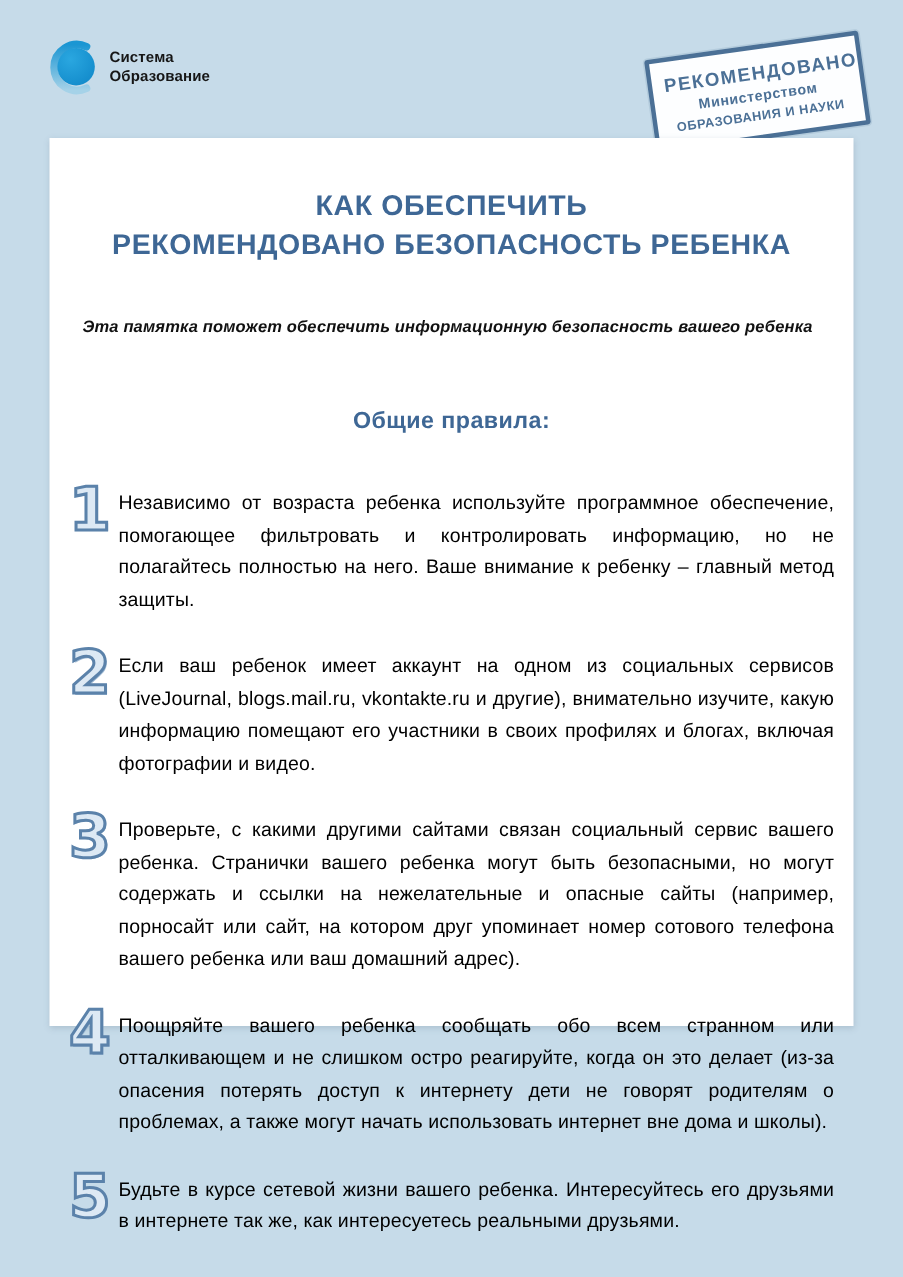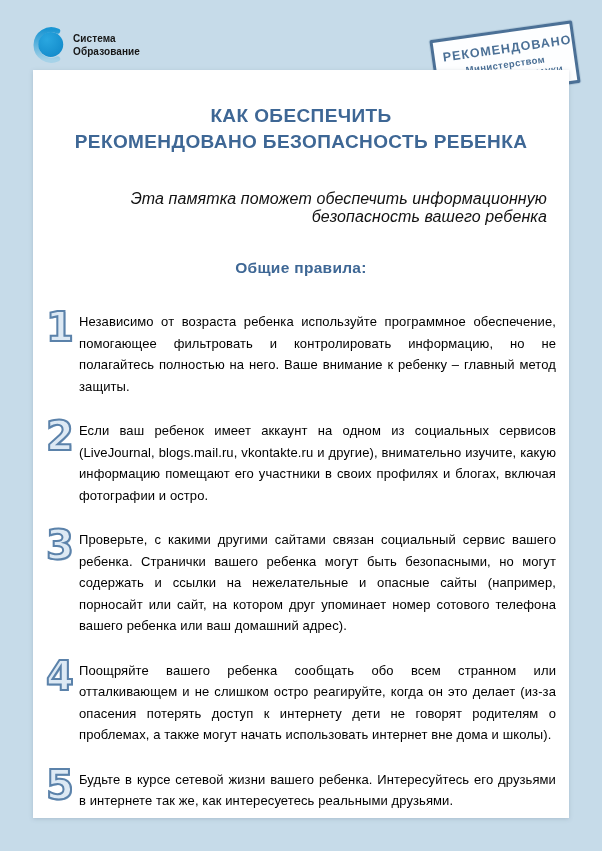--- a/index.html
+++ b/index.html
@@ -36,42 +36,42 @@
     padding: 9px 8px 8px 8px;
     text-align: center;
     color: #4b7096;
     box-shadow: 0 0 0 1px rgba(75,112,150,0.15);
   }
   .stamp-line1 { font-size: 12.5px; font-weight: 700; letter-spacing: 1px; white-space: nowrap; }
   .stamp-line2 { font-size: 9.5px; font-weight: 700; margin-top: 3px; letter-spacing: 0.4px; }
   .stamp-line3 { font-size: 8.5px; font-weight: 700; margin-top: 2px; letter-spacing: 0.4px; text-transform: uppercase; white-space: nowrap; }
   
   .card {
-    position: absolute; left: 33px; top: 70px;
-    width: 536px; height: 748px;
+    position: absolute; left: 33px; top: 92px;
+    width: 536px; height: 592px;
     background: #ffffff;
     box-shadow: 0 1px 4px rgba(90,110,130,0.25);
     box-sizing: border-box;
   }
   .title {
     margin: 33px 10px 0 10px;
     text-align: center;
     color: #3e6795;
     font-size: 19px; font-weight: 700;
     line-height: 26px; letter-spacing: 0.4px;
   }
   .subtitle {
     margin: 35px 22px 0 22px;
-    text-align: right;
-    font-size: 16px; font-weight: 400; font-style: italic;
+    text-align: left;
+    font-size: 11px; font-weight: 700; font-style: italic;
     color: #111111;
     letter-spacing: 0.1px;
   }
   .section-heading {
-    margin-top: 33px;
+    margin-top: 48px;
     text-align: center;
     color: #3e6795;
     font-size: 15.5px; font-weight: 700;
     letter-spacing: 0.3px;
   }
   .rules {
     margin-top: 34px;
     padding: 0 13px 0 9px;
     display: flex; flex-direction: column; gap: 23px;
   }
@@ -143,21 +143,21 @@
 
     <div class="rules">
 
       <div class="rule">
         <div class="rule-number">1</div>
         <div class="rule-text">Независимо от возраста ребенка используйте программное обеспечение, помогающее фильтровать и контролировать информацию, но не полагайтесь полностью на него. Ваше внимание к ребенку – главный метод защиты.</div>
       </div>
 
       <div class="rule">
         <div class="rule-number">2</div>
-        <div class="rule-text">Если ваш ребенок имеет аккаунт на одном из социальных сервисов (LiveJournal, blogs.mail.ru, vkontakte.ru и другие), внимательно изучите, какую информацию помещают его участники в своих профилях и блогах, включая фотографии и остро.</div>
+        <div class="rule-text">Если ваш ребенок имеет аккаунт на одном из социальных сервисов (LiveJournal, blogs.mail.ru, vkontakte.ru и другие), внимательно изучите, какую информацию помещают его участники в своих профилях и блогах, включая фотографии и видео.</div>
       </div>
 
       <div class="rule">
         <div class="rule-number">3</div>
         <div class="rule-text">Проверьте, с какими другими сайтами связан социальный сервис вашего ребенка. Странички вашего ребенка могут быть безопасными, но могут содержать и ссылки на нежелательные и опасные сайты (например, порносайт или сайт, на котором друг упоминает номер сотового телефона вашего ребенка или ваш домашний адрес).</div>
       </div>
 
       <div class="rule">
         <div class="rule-number">4</div>
         <div class="rule-text">Поощряйте вашего ребенка сообщать обо всем странном или отталкивающем и не слишком остро реагируйте, когда он это делает (из-за опасения потерять доступ к интернету дети не говорят родителям о проблемах, а также могут начать использовать интернет вне дома и школы).</div>

